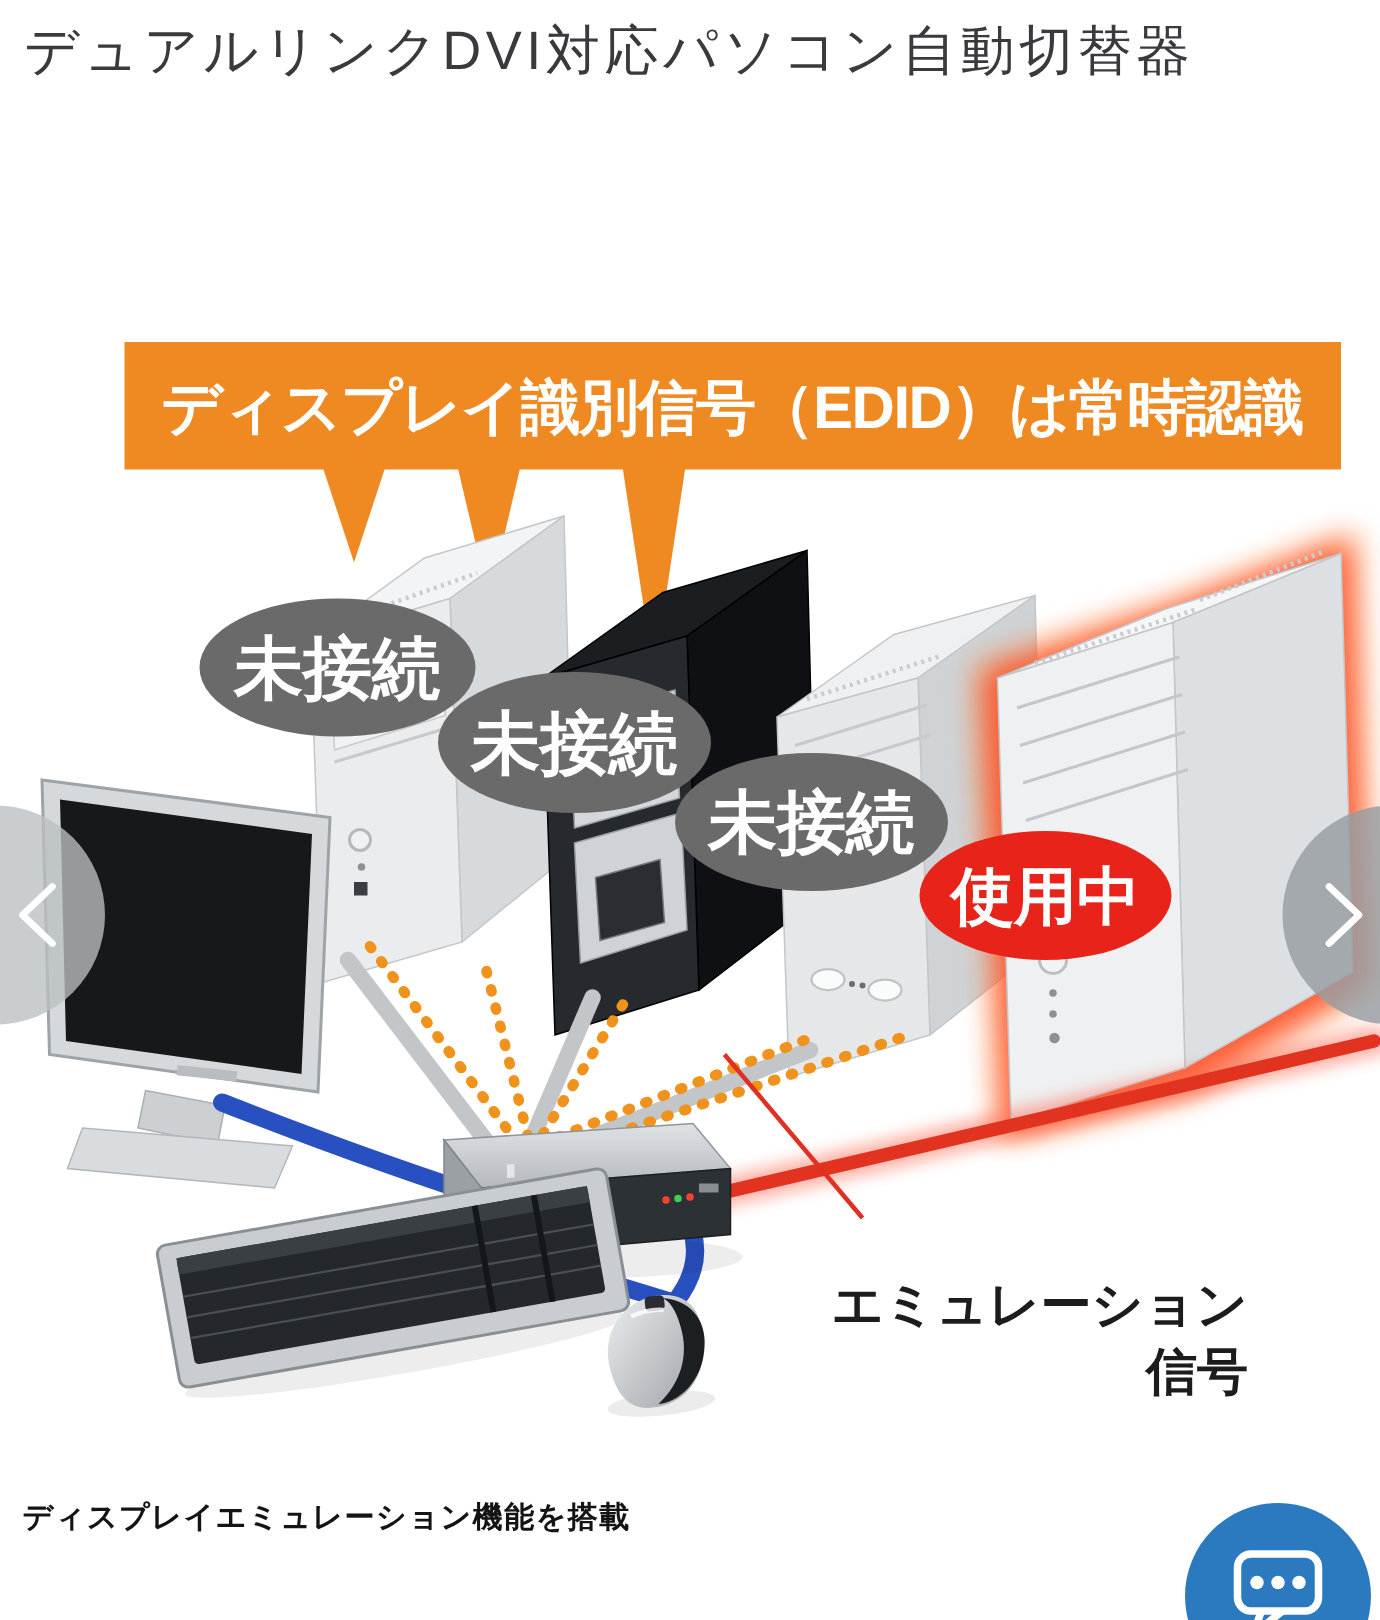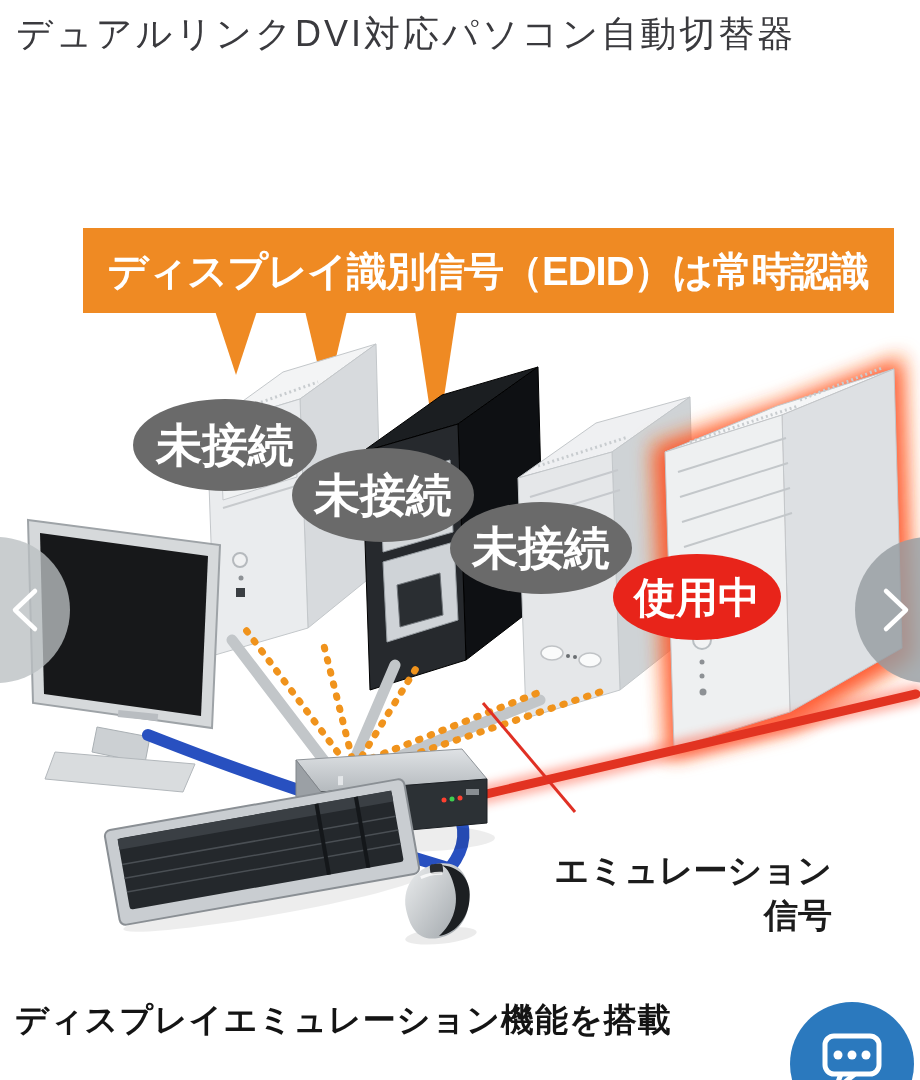--- a/index.html
+++ b/index.html
@@ -7,21 +7,21 @@
     width:920px;height:1080px;overflow:hidden;position:relative;
     background:#ffffff;font-family:"Liberation Sans",sans-serif;
   }
   .page-title{
     position:absolute;left:16px;top:10px;width:890px;
     font-size:36px;line-height:48px;font-weight:500;color:#3a3a3e;
     letter-spacing:3px;margin:0;
   }
   .caption{
     position:absolute;left:15px;top:998px;width:760px;
-    font-size:33px;font-weight:bold;color:#141414;letter-spacing:1px;
+    font-size:20px;font-weight:bold;color:#141414;letter-spacing:1px;
   }
   .emu-label{
     position:absolute;left:532px;top:816px;width:300px;
     text-align:right;font-size:34px;line-height:45px;font-weight:bold;color:#1c1c1c;margin-top:32px;
   }
   .figure-svg{position:absolute;left:0;top:0;}
   button{border:none;padding:0;background:none;cursor:pointer;}
   .nav-btn{
     position:absolute;width:146px;height:146px;border-radius:50%;
     top:537px;

